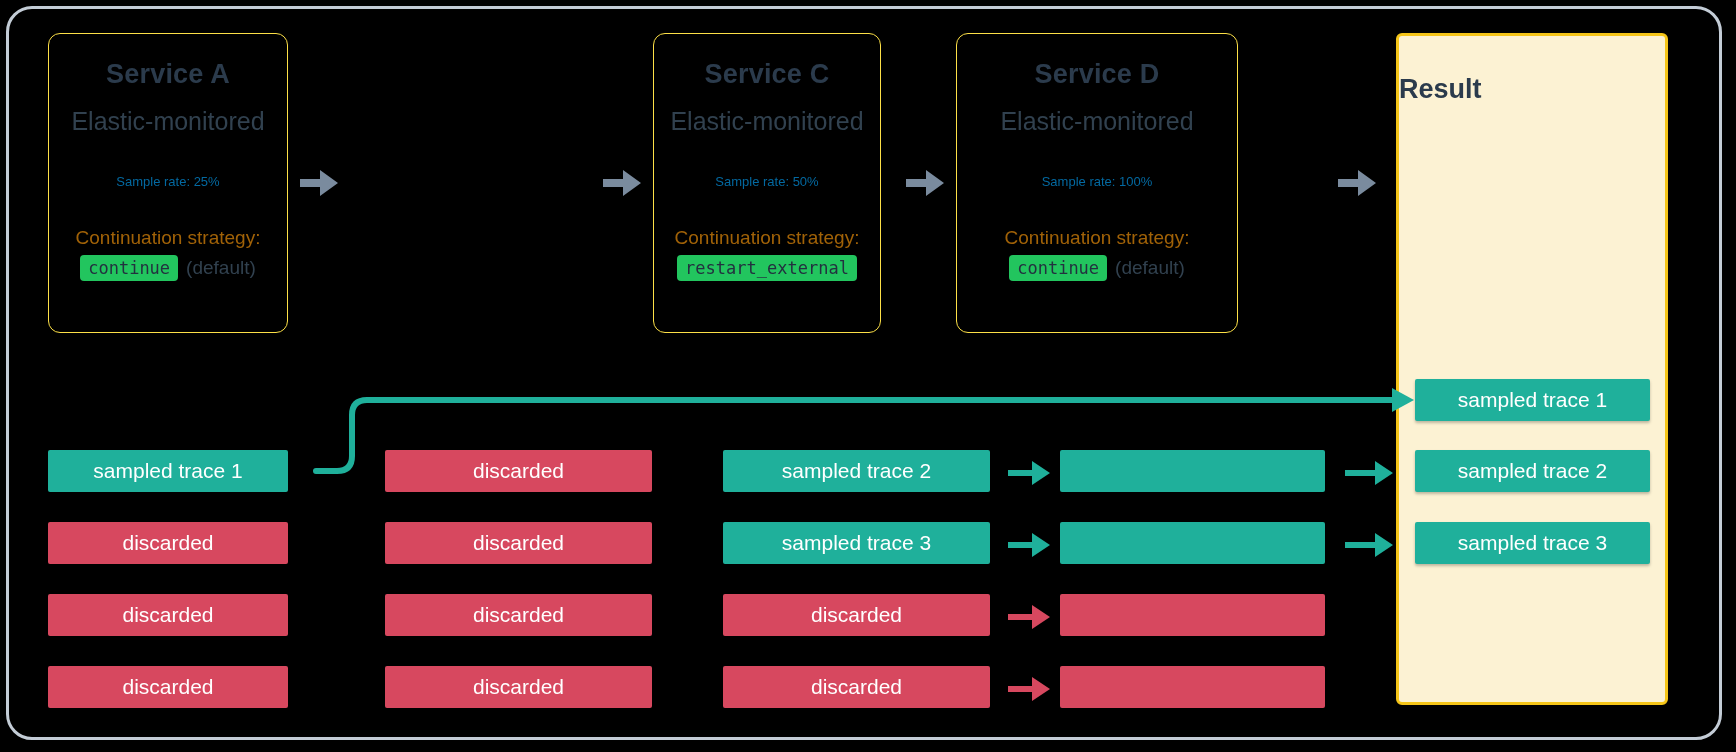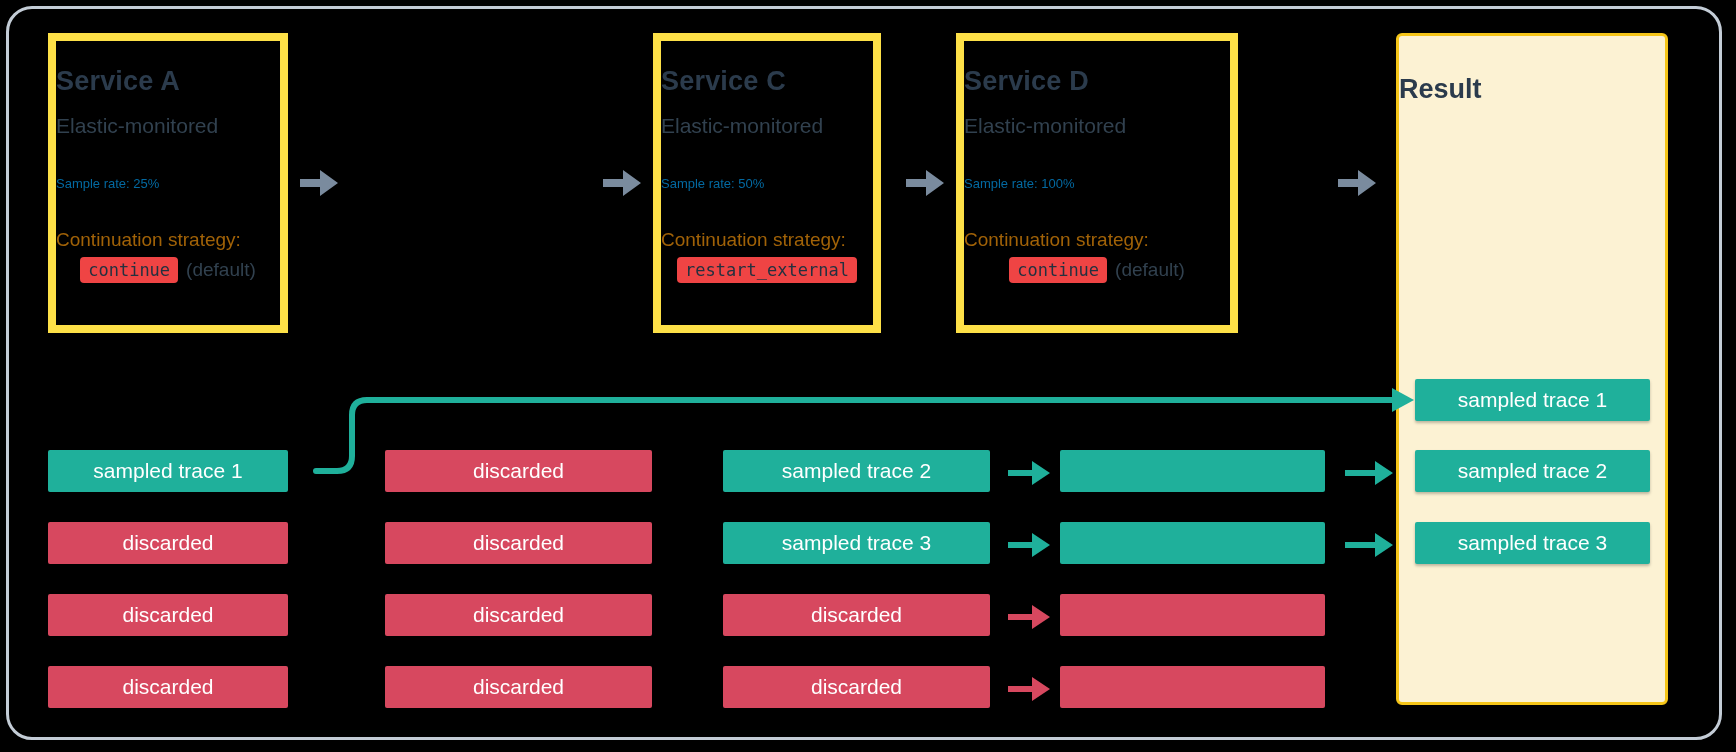--- a/index.html
+++ b/index.html
@@ -10,35 +10,35 @@
   
   #outer-frame{
     position:absolute;left:6px;top:6px;width:1716px;height:734px;
     border:3px solid #c3ccd6;border-radius:26px;box-sizing:border-box;
     background:#000;
   }
 
   
   .svc-card{
     position:absolute;top:33px;height:300px;
-    border:8px solid #fde047;border-radius:0;box-sizing:border-box;
-    background:#000;color:#2f3e4e;
+    border:1px solid #fde047;border-radius:12px;box-sizing:border-box;
+    background:#000;text-align:center;color:#2f3e4e;
   }
   .svc-title{
     font-size:27px;font-weight:bold;color:#2b3b4c;margin-top:25px;letter-spacing:.2px;
   }
-  .svc-sub{font-size:21px;color:#31414f;margin-top:17px;}
+  .svc-sub{font-size:25px;color:#31414f;margin-top:17px;}
   .svc-rate{font-size:13px;color:#0369a1;margin-top:38px;}
   .svc-contlabel{font-size:19px;color:#a16207;margin-top:36px;line-height:26px;}
   .svc-strategy-row{
     display:flex;align-items:center;justify-content:center;gap:8px;margin-top:4px;
     font-size:19px;color:#31414f;
   }
   .code-badge{
-    background:#ef4444;color:#23313f;border-radius:4px;
+    background:#22c55e;color:#23313f;border-radius:4px;
     font-family:"DejaVu Sans Mono","Liberation Mono",monospace;
     font-size:17px;padding:3px 8px;white-space:nowrap;line-height:20px;
   }
 
   
   .gray-arrow{position:absolute;top:170px;width:38px;height:26px;}
 
   
   #result-panel{
     position:absolute;left:1396px;top:33px;width:272px;height:672px;

